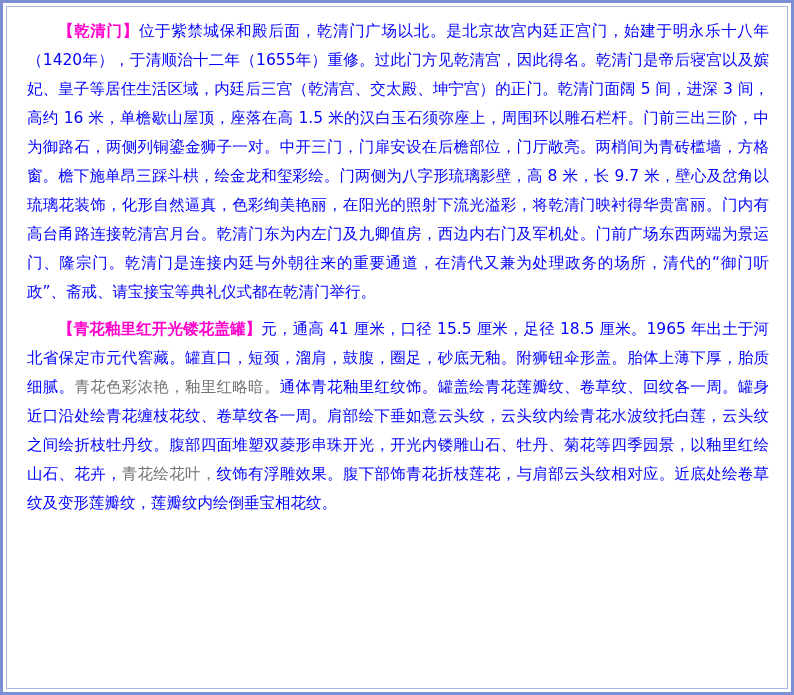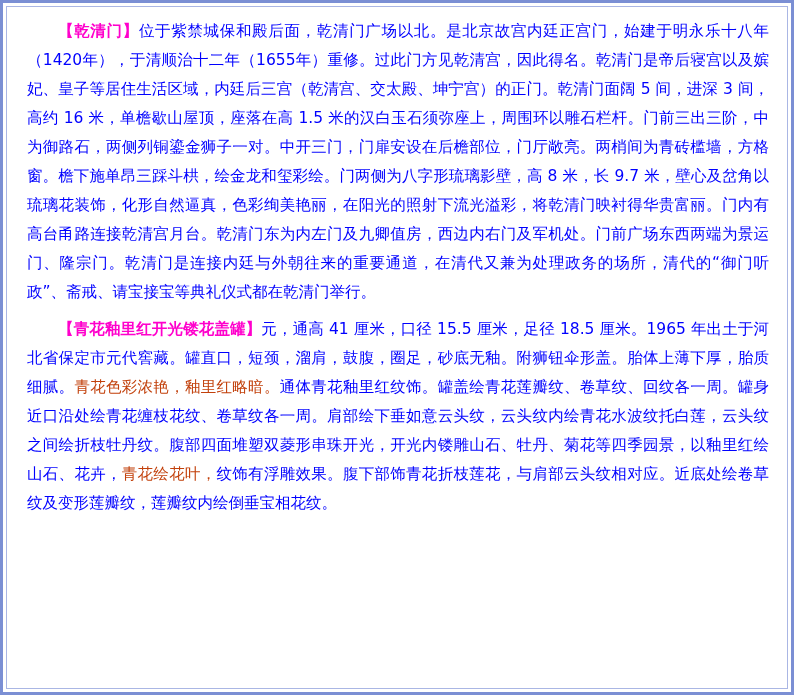--- a/index.html
+++ b/index.html
@@ -45,21 +45,21 @@
     letter-spacing: 0px;
   }
   .lead {
     color: #ff00cc;
     font-weight: bold;
   }
   .seg {
     color: #0000ff;
   }
   .seg-magenta {
-    color: #c2410c;
+    color: #737373;
   }
   .spacer {
     height: 6px;
   }
 </style>
 </head>
 <body>
 
 <div id="page">
   <div class="content">

